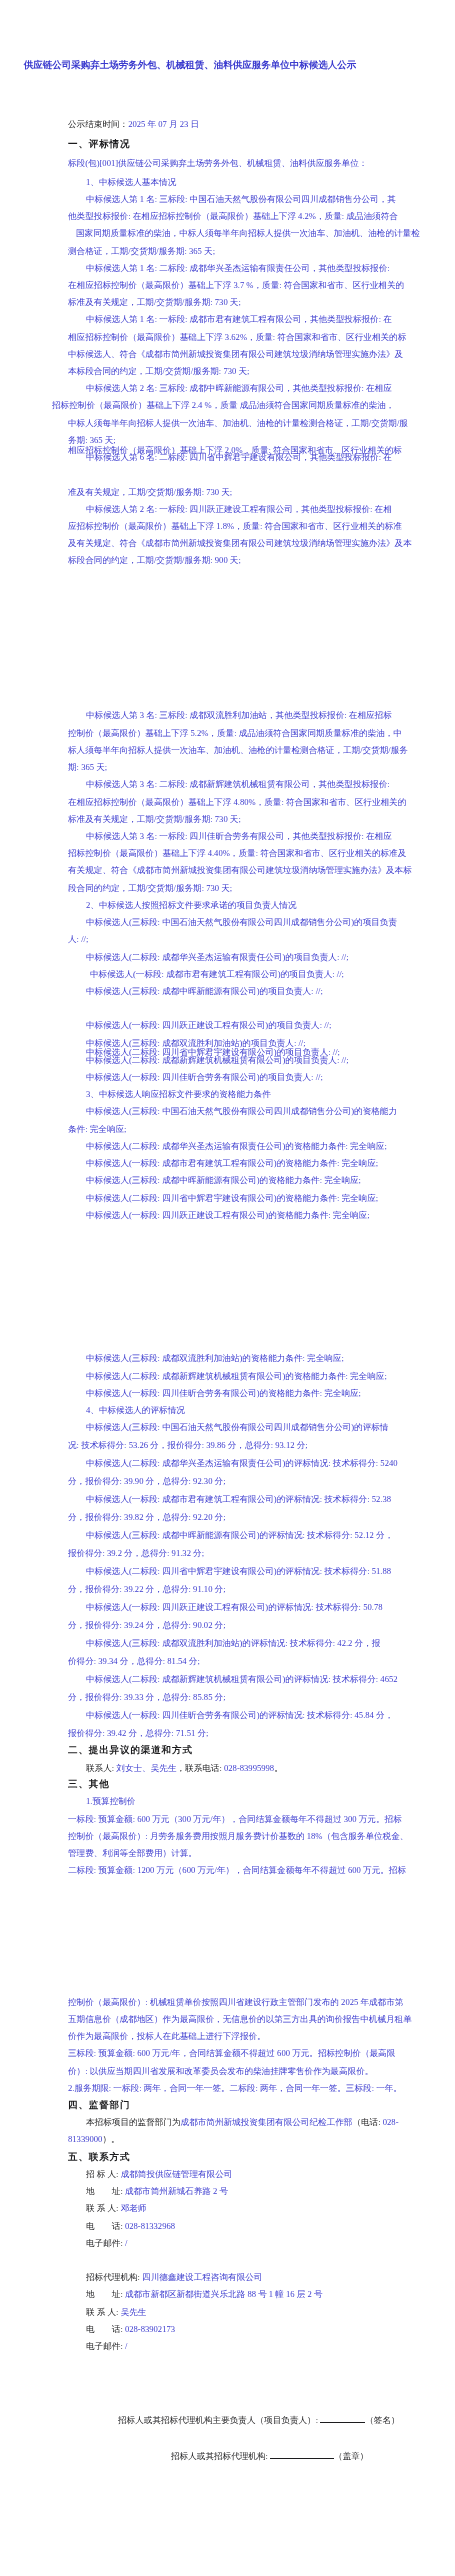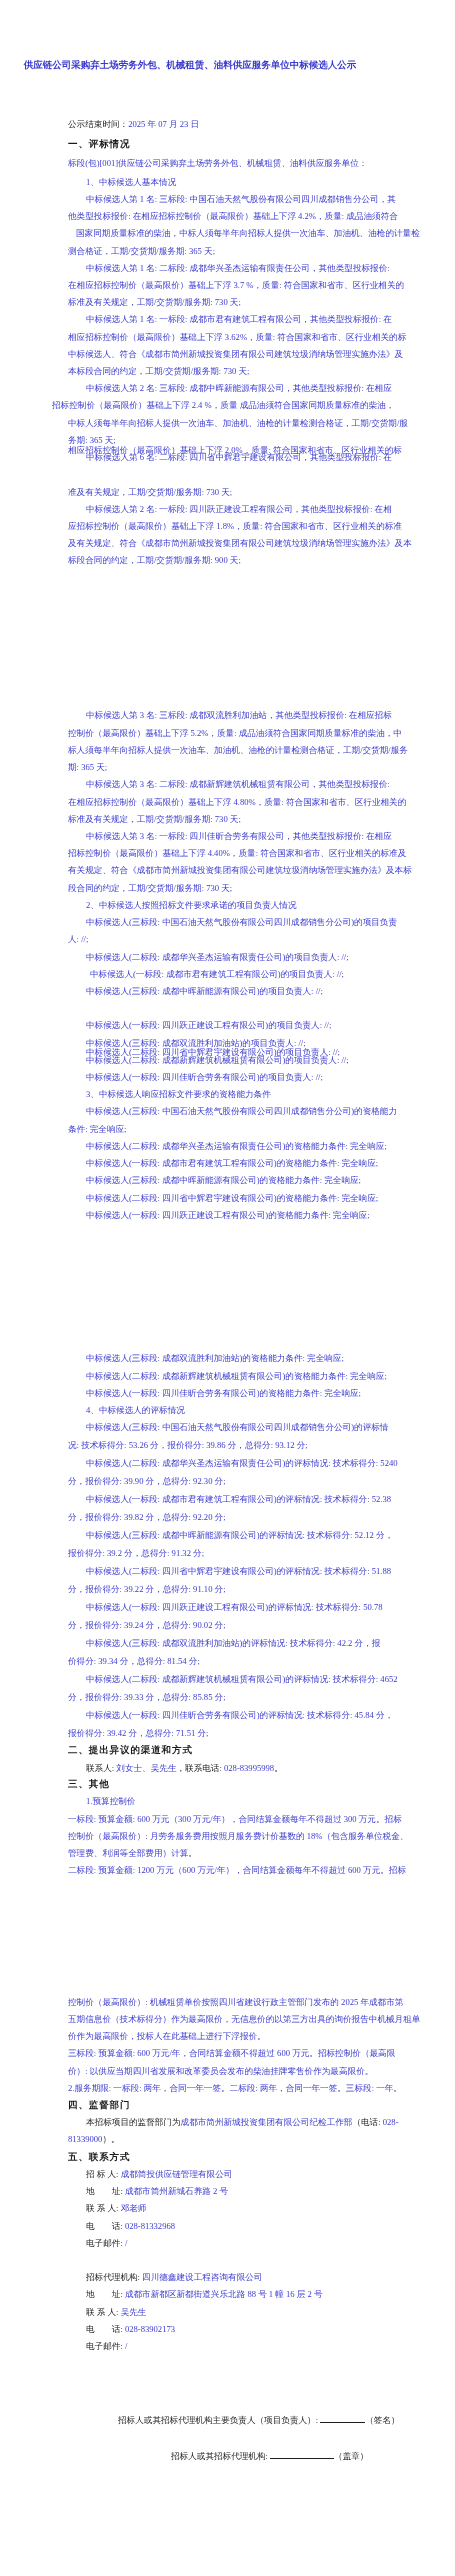--- a/index.html
+++ b/index.html
@@ -121,21 +121,21 @@
     <div class="line" style="top: 1727px; left: 68px;"><span class="seg-b">报价得分: 39.42 分，总得分: 71.51 分;</span></div>
     <div class="line hd" style="top: 1744px; left: 68px;"><span class="seg-k">二、提出异议的渠道和方式</span></div>
     <div class="line" style="top: 1762px; left: 86px;"><span class="seg-k">联系人: </span><span class="seg-b">刘女士、吴先生</span><span class="seg-k">，联系电话: </span><span class="seg-b">028-83995998</span><span class="seg-k">。</span></div>
     <div class="line hd" style="top: 1778px; left: 68px;"><span class="seg-k">三、其他</span></div>
     <div class="line" style="top: 1795px; left: 86px;"><span class="seg-b">1.预算控制价</span></div>
     <div class="line" style="top: 1813px; left: 68px;"><span class="seg-b">一标段: 预算金额: 600 万元（300 万元/年），合同结算金额每年不得超过 300 万元。招标</span></div>
     <div class="line" style="top: 1830px; left: 68px;"><span class="seg-b">控制价（最高限价）: 月劳务服务费用按照月服务费计价基数的 18%（包含服务单位税金、</span></div>
     <div class="line" style="top: 1847px; left: 68px;"><span class="seg-b">管理费、利润等全部费用）计算。</span></div>
     <div class="line" style="top: 1864px; left: 68px;"><span class="seg-b">二标段: 预算金额: 1200 万元（600 万元/年），合同结算金额每年不得超过 600 万元。招标</span></div>
     <div class="line" style="top: 1996px; left: 68px;"><span class="seg-b">控制价（最高限价）: 机械租赁单价按照四川省建设行政主管部门发布的 2025 年成都市第</span></div>
-    <div class="line" style="top: 2013px; left: 68px;"><span class="seg-b">五期信息价（技术标得分）作为最高限价，无信息价的以第三方出具的询价报告中机械月租单</span></div>
+    <div class="line" style="top: 2013px; left: 68px;"><span class="seg-b">五期信息价（成都地区）作为最高限价，无信息价的以第三方出具的询价报告中机械月租单</span></div>
     <div class="line" style="top: 2030px; left: 68px;"><span class="seg-b">价作为最高限价，投标人在此基础上进行下浮报价。</span></div>
     <div class="line" style="top: 2047px; left: 68px;"><span class="seg-b">三标段: 预算金额: 600 万元/年，合同结算金额不得超过 600 万元。招标控制价（最高限</span></div>
     <div class="line" style="top: 2065px; left: 68px;"><span class="seg-b">价）: 以供应当期四川省发展和改革委员会发布的柴油挂牌零售价作为最高限价。</span></div>
     <div class="line" style="top: 2082px; left: 68px;"><span class="seg-b">2.服务期限: 一标段: 两年，合同一年一签。二标段: 两年，合同一年一签。三标段: 一年。</span></div>
     <div class="line hd" style="top: 2099px; left: 68px;"><span class="seg-k">四、监督部门</span></div>
     <div class="line" style="top: 2116px; left: 86px;"><span class="seg-k">本招标项目的监督部门为</span><span class="seg-b">成都市简州新城投资集团有限公司纪检工作部</span><span class="seg-k">（电话: </span><span class="seg-b">028-</span></div>
     <div class="line" style="top: 2133px; left: 68px;"><span class="seg-b">81339000</span><span class="seg-k">）。</span></div>
     <div class="line hd" style="top: 2151px; left: 68px;"><span class="seg-k">五、联系方式</span></div>
     <div class="line" style="top: 2168px; left: 86px;"><span class="seg-k">招 标 人: </span><span class="seg-b">成都简投供应链管理有限公司</span></div>
     <div class="line" style="top: 2185px; left: 86px;"><span class="seg-k">地　　址: </span><span class="seg-b">成都市简州新城石养路 2 号</span></div>

